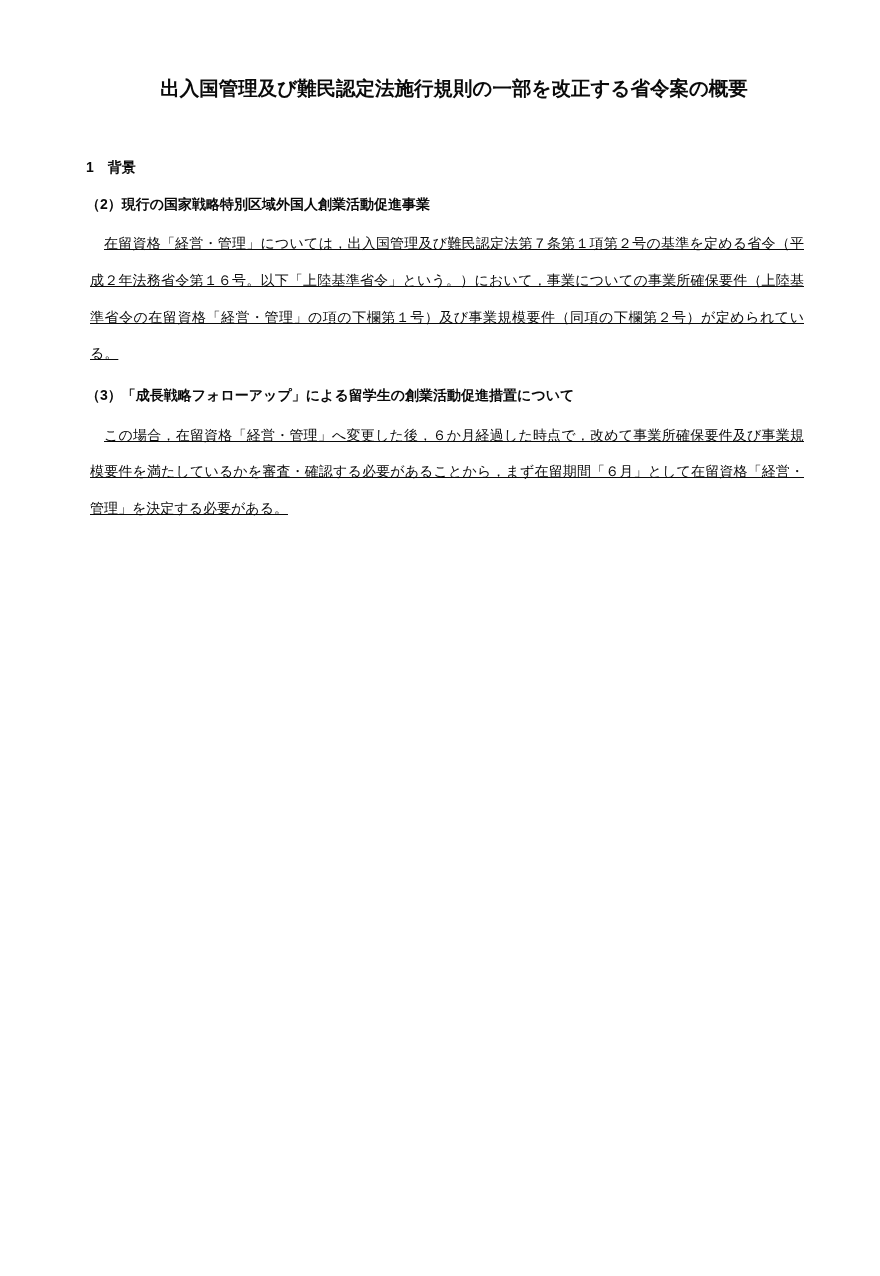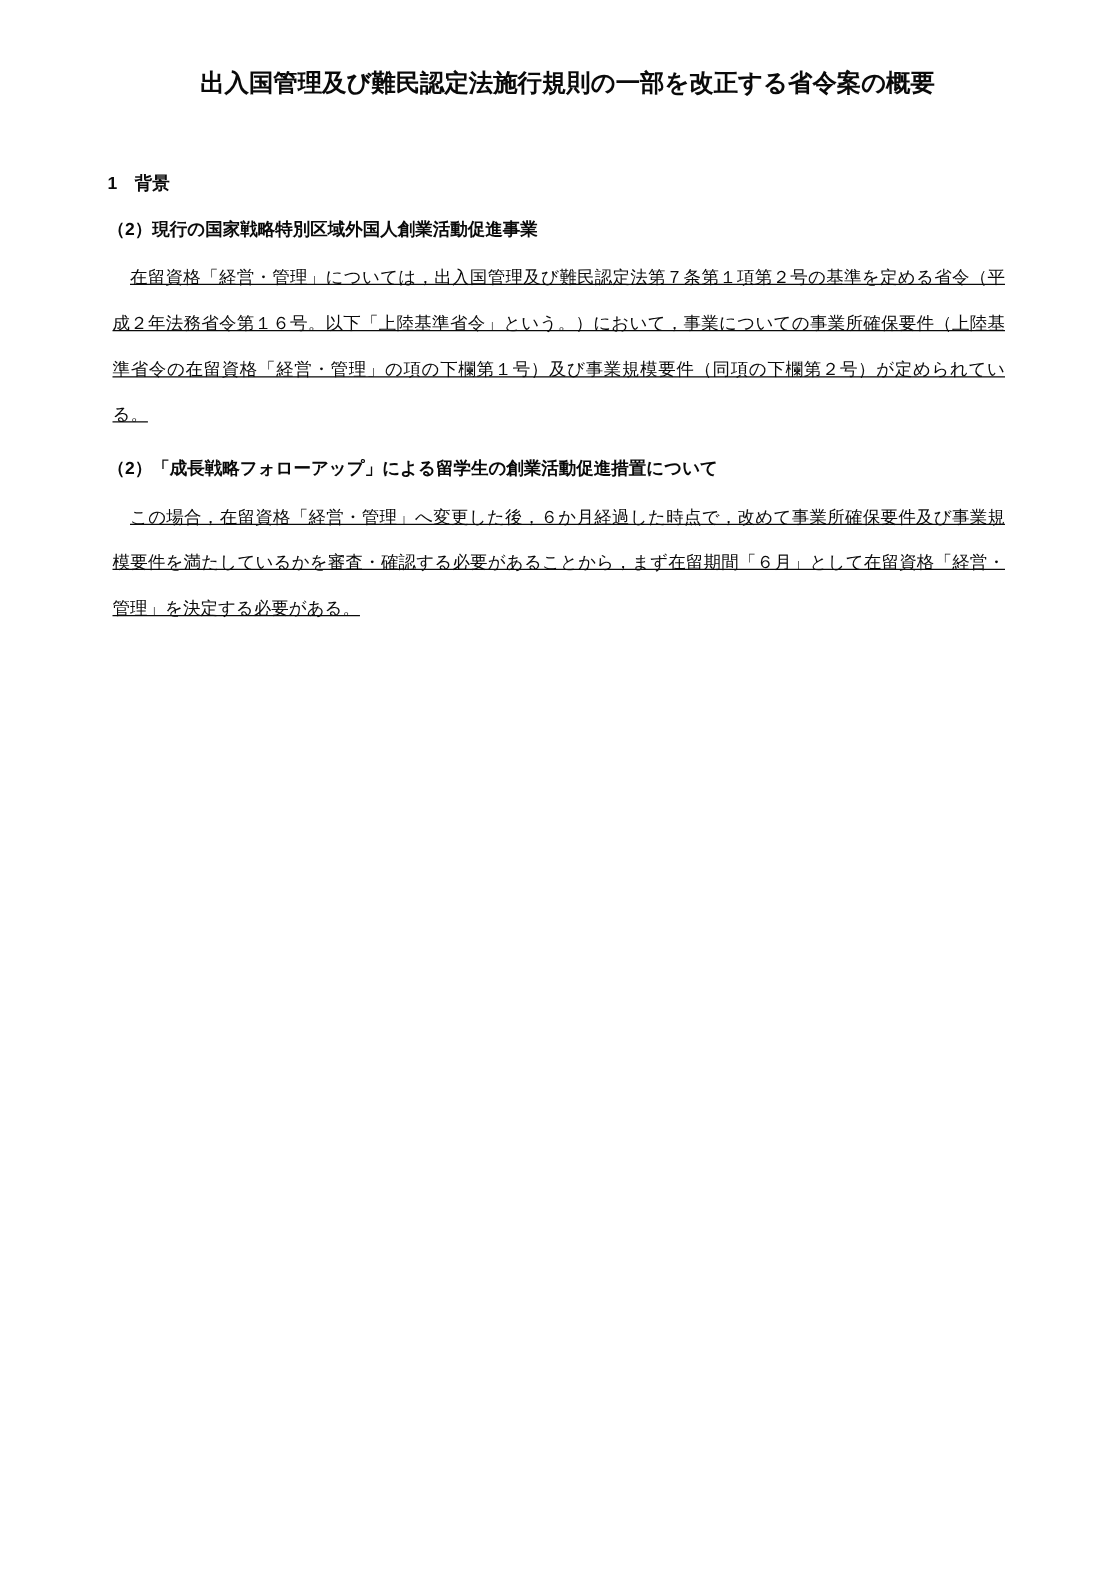--- a/index.html
+++ b/index.html
@@ -9,21 +9,21 @@
   }
   .page {
     position: relative;
     width: 880px;
     height: 1276px;
     background: #ffffff;
     color: #0a0a0a;
     overflow: hidden;
   }
   .doc-title {
-    padding-top: 56px;
+    padding-top: 77px;
     text-align: center;
     font-family: "Liberation Sans", "DejaVu Sans", sans-serif;
     font-weight: bold;
     font-size: 19.5px;
     line-height: 22px;
     margin-left: 28px;
   }
   .content {
     margin: 50px 72px 0 86px;
     font-family: "Liberation Serif", "DejaVu Serif", serif;
@@ -54,21 +54,21 @@
 
   <div class="content">
 
     <div class="heading">1　背景</div>
 
     <div class="heading">（2）現行の国家戦略特別区域外国人創業活動促進事業</div>
 
     <p>在留資格「経営・管理」については，出入国管理及び難民認定法第７条第１項第２号の基準を定める省令（平成２年法務省令第１６号。以下「上陸基準省令」という。）において，事業についての事業所確保要件（上陸基準省令の在留資格「経営・管理」の項の下欄第１号）及び事業規模要件（同項の下欄第２号）が定められている。</p>
 
 
-    <div class="heading">（2）「成長戦略フォローアップ」による留学生の創業活動促進措置について</div>
+    <div class="heading">（3）「成長戦略フォローアップ」による留学生の創業活動促進措置について</div>
 
 
 
     <p>この場合，在留資格「経営・管理」へ変更した後，６か月経過した時点で，改めて事業所確保要件及び事業規模要件を満たしているかを審査・確認する必要があることから，まず在留期間「６月」として在留資格「経営・管理」を決定する必要がある。</p>
 
   </div>
 
 </div>
 
 </body></html>

